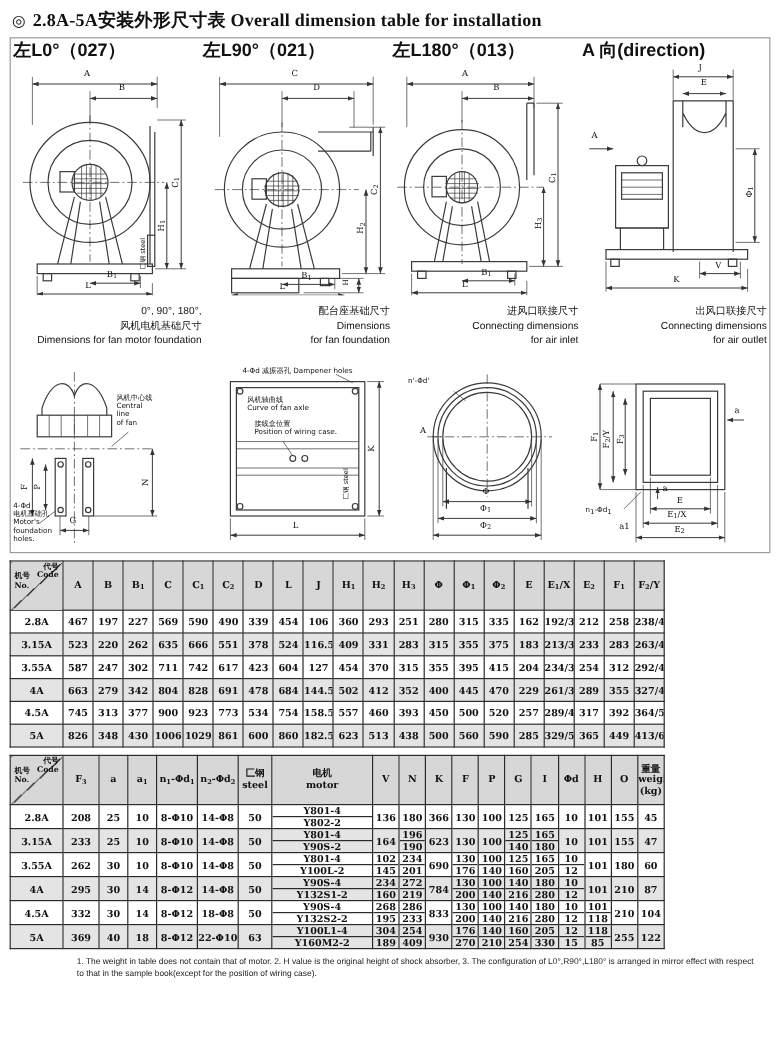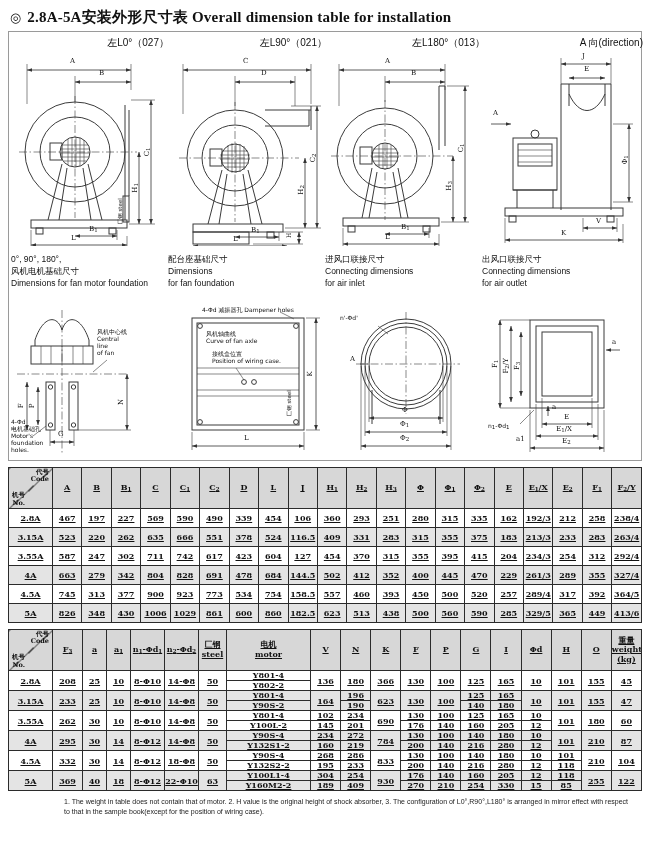--- a/index.html
+++ b/index.html
@@ -6,43 +6,43 @@
   .page{width:650px;height:868px;box-sizing:border-box;padding:6px 8px 0;font-family:"Liberation Sans",sans-serif;color:#111;overflow:hidden;}
   
   .titlebar{display:flex;align-items:center;gap:6px;margin:2px 0 4px 2px;}
   .bullet{font-size:13px;line-height:1;}
   .title{font:bold 15px "Liberation Serif",serif;letter-spacing:.2px;}
   
   .panel{border:1px solid #9a9a9a;padding:4px 2px 2px;}
   .drow1{display:flex;justify-content:space-between;}
   .draw{position:relative;}
   .d210{width:158px;height:212px;}
-  .dtitle{text-align:right;font-size:10px;height:14px;line-height:14px;white-space:nowrap;}
+  .dtitle{text-align:left;font-size:15px;height:14px;line-height:14px;white-space:nowrap;font-weight:bold;}
   .geo{display:block;}
   .geo line,.geo path,.geo rect,.geo circle{stroke:#3b3b3b;fill:none;stroke-width:1;}
   .geo .t{stroke-width:.6;}
   .geo .dim{stroke:#333;stroke-width:.8;}
   .geo .cl{stroke-width:.6;stroke-dasharray:8 2.5 1.5 2.5;}
   .geo .f{fill:#fff;}
   .lbl{position:absolute;font:7px "DejaVu Serif",serif;color:#111;white-space:pre-line;text-align:center;line-height:1.1;}
   .ann{position:absolute;font:6px "DejaVu Sans",sans-serif;color:#111;white-space:pre-line;text-align:left;line-height:1.18;}
   .rot{transform:rotate(-90deg);transform-origin:center;}
   .caps{display:flex;margin-top:2px;}
-  .cap{flex:1;text-align:left;font-size:8.5px;line-height:1.4;white-space:pre-line;height:56px;padding-top:4px;box-sizing:border-box;}
+  .cap{flex:1;text-align:right;font-size:8.5px;line-height:1.4;white-space:pre-line;height:56px;padding-top:4px;box-sizing:border-box;}
   .drow2{display:flex;justify-content:space-between;margin-top:0;}
   
-  table{border-collapse:collapse;width:634px;table-layout:fixed;margin-top:6px;text-decoration:underline;}
+  table{border-collapse:collapse;width:546px;table-layout:fixed;margin-top:6px;}
   th,td{border:1px solid #2b2b2b;font:bold 8px "DejaVu Serif",serif;text-align:center;vertical-align:middle;padding:0;background:#fff;overflow:hidden;}
   thead th{background:#d7d7d7;height:40px;white-space:pre-line;line-height:1.2;}
   tbody tr{height:19px;}
   tbody tr:nth-child(even) td,tbody tr:nth-child(even) th{background:#e4e4e4;}
   sub{font-size:5.5px;vertical-align:-1px;}
   th.corner{position:relative;background:linear-gradient(to bottom right,rgba(0,0,0,0) 49.2%,#2b2b2b 49.2%,#2b2b2b 50.8%,rgba(0,0,0,0) 50.8%),#d7d7d7;}
   .ct{position:absolute;top:1px;right:3px;font-size:6.5px;line-height:1.15;white-space:pre-line;text-align:right;font-weight:bold;}
-  .cb{position:absolute;bottom:1px;left:3px;font-size:6.5px;line-height:1.15;white-space:pre-line;text-align:right;font-weight:bold;}
+  .cb{position:absolute;bottom:16px;left:3px;font-size:6.5px;line-height:1.15;white-space:pre-line;text-align:left;font-weight:bold;}
   td.split div{height:9px;line-height:9px;}
   td.split div+div{border-top:1px solid #2b2b2b;}
   
   .notes{margin-top:6px;}
   .nl1{font-size:8.5px;line-height:1.5;}
   .nl2{font:7px "Liberation Sans",sans-serif;line-height:1.45;padding-left:56px;padding-right:10px;color:#222;}
 </style>
 </head>
 <body>
 

